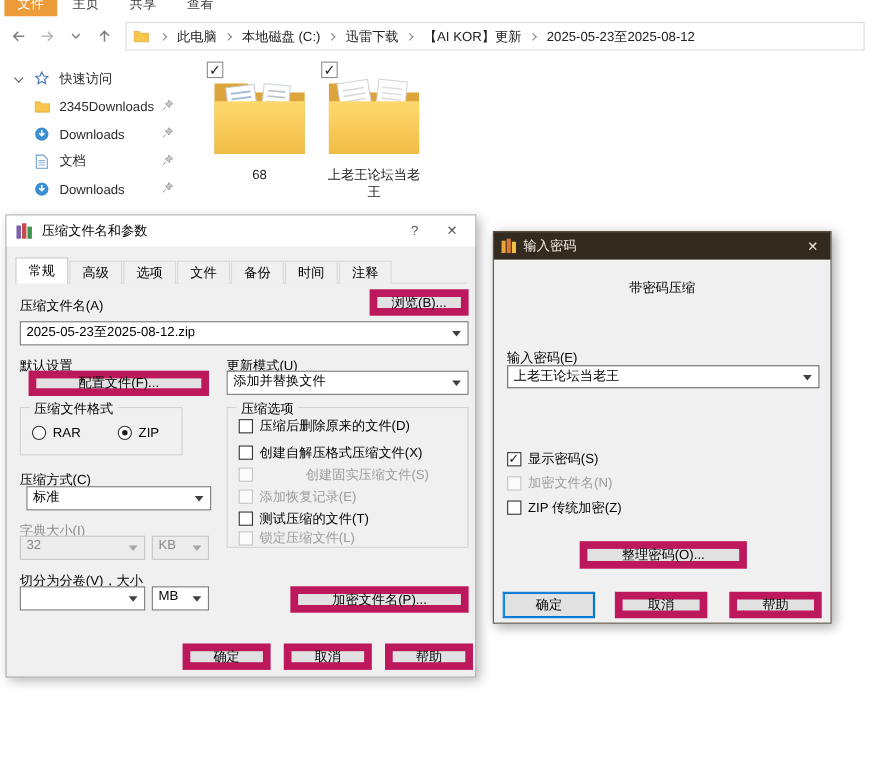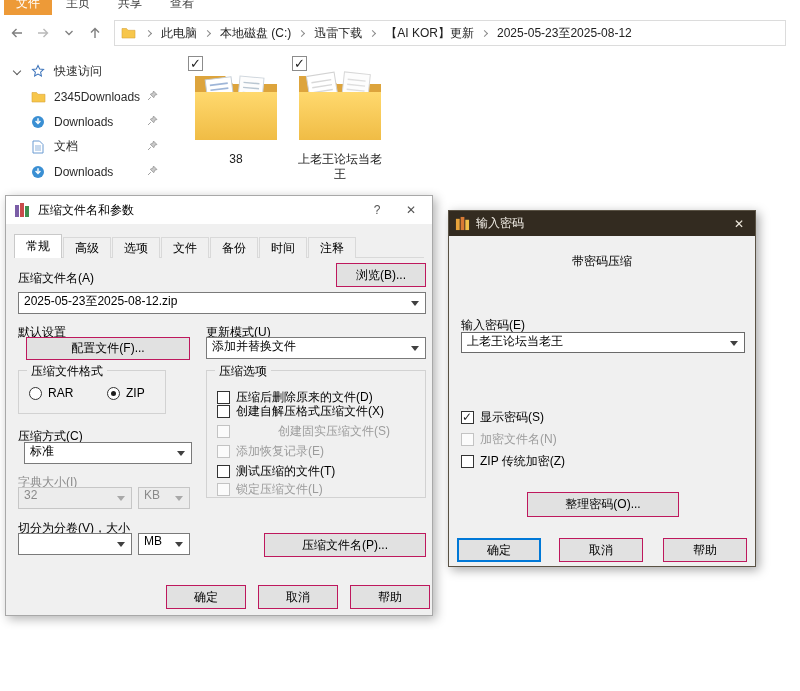--- a/index.html
+++ b/index.html
@@ -26,21 +26,21 @@
   .side-label { color:#2b2b2b; white-space:nowrap; }
   .pin-icon { margin-left:auto; margin-right:12px; flex:none; }
   
   .tile { position:absolute; width:100px; }
   .tile-check { position:absolute; left:2px; top:2px; width:15px; height:15px; background:#fff; border:1px solid #8c8c8c; font-size:13px; line-height:13px; text-align:center; color:#222; }
   .tile-label { position:absolute; top:98px; left:0; right:0; text-align:center; line-height:15px; color:#1b1b1b; }
   
   .dlg { position:absolute; background:#f0f0f0; }
   .lbl { position:absolute; color:#000; white-space:nowrap; }
   .lbl.gray { color:#8b8b8b; }
-  .btn { position:absolute; background:#e1e1e1; border:1px solid #be185d; display:flex; align-items:center; justify-content:center; color:#000; cursor:default; }
+  .btn { position:absolute; background:#e1e1e1; border:7px solid #be185d; display:flex; align-items:center; justify-content:center; color:#000; cursor:default; }
   .btn.focused { border:1px solid #0078d7; box-shadow:inset 0 0 0 1px #0078d7; }
   .combo { position:absolute; background:#fff; border:1px solid #7a7a7a; display:flex; align-items:flex-start; padding:0 20px 0 5px; overflow:hidden; }
   .combo .combo-text { white-space:nowrap; overflow:hidden; }
   .combo .combo-arrow { position:absolute; right:6px; top:50%; margin-top:-2px; width:0; height:0; border-left:4px solid transparent; border-right:4px solid transparent; border-top:5px solid #404040; }
   .combo.disabled { background:#ececec; border-color:#c6c6c6; color:#8a8a8a; }
   .combo.disabled .combo-arrow { border-top-color:#a8a8a8; }
   .group { position:absolute; border:1px solid #d2d2d2; }
   .legend { position:absolute; top:-8px; left:8px; background:#f0f0f0; padding:0 4px; white-space:nowrap; }
   .cbrow { position:absolute; display:flex; align-items:center; height:16px; }
   .cb { width:13px; height:13px; border:1px solid #333; background:#fff; margin-right:6px; position:relative; flex:none; }
@@ -207,21 +207,21 @@
           <rect x="16" y="10" width="26" height="36" fill="#ffffff" stroke="#c4cdd6"></rect>
           <path d="M20 16 h18 M20 21 h18 M20 26 h18 M20 31 h18" stroke="#9fb6d8" stroke-width="1.6"></path>
         </g>
       <g transform="rotate(5 58 32)">
           <rect x="46" y="9" width="24" height="36" fill="#fdfdfd" stroke="#cfd6dd"></rect>
           <path d="M50 15 h16 M50 20 h16 M50 25 h16" stroke="#b9c6d1" stroke-width="1.4"></path>
         </g>
       <path d="M3 24 L85 24 L85 72 L3 72 Z" fill="url(#fg1)"></path>
     </svg>
     <span class="tile-check">✓</span>
-    <div class="tile-label">38</div>
+    <div class="tile-label">68</div>
   </div>
 
   <div class="tile" style="left:290px; top:54px; height:140px;">
     <svg width="88" height="78" viewBox="0 0 88 78" style="position:absolute; left:6px; top:14px;">
       <defs>
           <linearGradient id="fg2" x1="0" y1="0" x2="0" y2="1">
             <stop offset="0" stop-color="#ffd96e"></stop>
             <stop offset="1" stop-color="#f0bc45"></stop>
           </linearGradient>
         </defs>
@@ -290,21 +290,21 @@
         <span>RAR</span>
       </div>
       <div class="radrow" style="left:88px; top:14px;">
         <span class="radio selected"></span>
         <span>ZIP</span>
       </div>
     </div>
 
     <div class="group" style="left:200px; top:174px; width:220px; height:128px;">
       <span class="legend">压缩选项</span>
-      <div class="cbrow" style="left:10px; top:18px;">
+      <div class="cbrow" style="left:10px; top:8px;">
         <span class="cb"></span>
         <span class="cb-label">压缩后删除原来的文件(D)</span>
       </div>
       <div class="cbrow" style="left:10px; top:32px;">
         <span class="cb"></span>
         <span class="cb-label">创建自解压格式压缩文件(X)</span>
       </div>
       <div class="cbrow disabled" style="left:10px; top:52px;gap:42px;">
         <span class="cb"></span>
         <span class="cb-label">创建固实压缩文件(S)</span>
@@ -342,21 +342,21 @@
     <div class="lbl" style="left:12px; top:324px;">切分为分卷(V)，大小</div>
     <div class="combo" style="left:12px; top:337px; width:114px; height:22px;">
       <span class="combo-text"></span>
       <span class="combo-arrow"></span>
     </div>
     <div class="combo" style="left:132px; top:337px; width:52px; height:22px;">
       <span class="combo-text">MB</span>
       <span class="combo-arrow"></span>
     </div>
 
-    <div class="btn" style="left:258px; top:337px; width:162px; height:24px;">压缩文件名(P)...</div>
+    <div class="btn" style="left:258px; top:337px; width:162px; height:24px;">加密文件名(P)...</div>
 
     <div class="btn" style="left:160px; top:389px; width:80px; height:24px;">确定</div>
     <div class="btn" style="left:252px; top:389px; width:80px; height:24px;">取消</div>
     <div class="btn" style="left:344px; top:389px; width:80px; height:24px;">帮助</div>
   </div>
 
   <div class="dlg" id="pw-dlg">
     <div class="p-titlebar">
       <span style="margin-left:6px; display:flex;">
         <svg width="15" height="15" viewBox="0 0 16 16">

